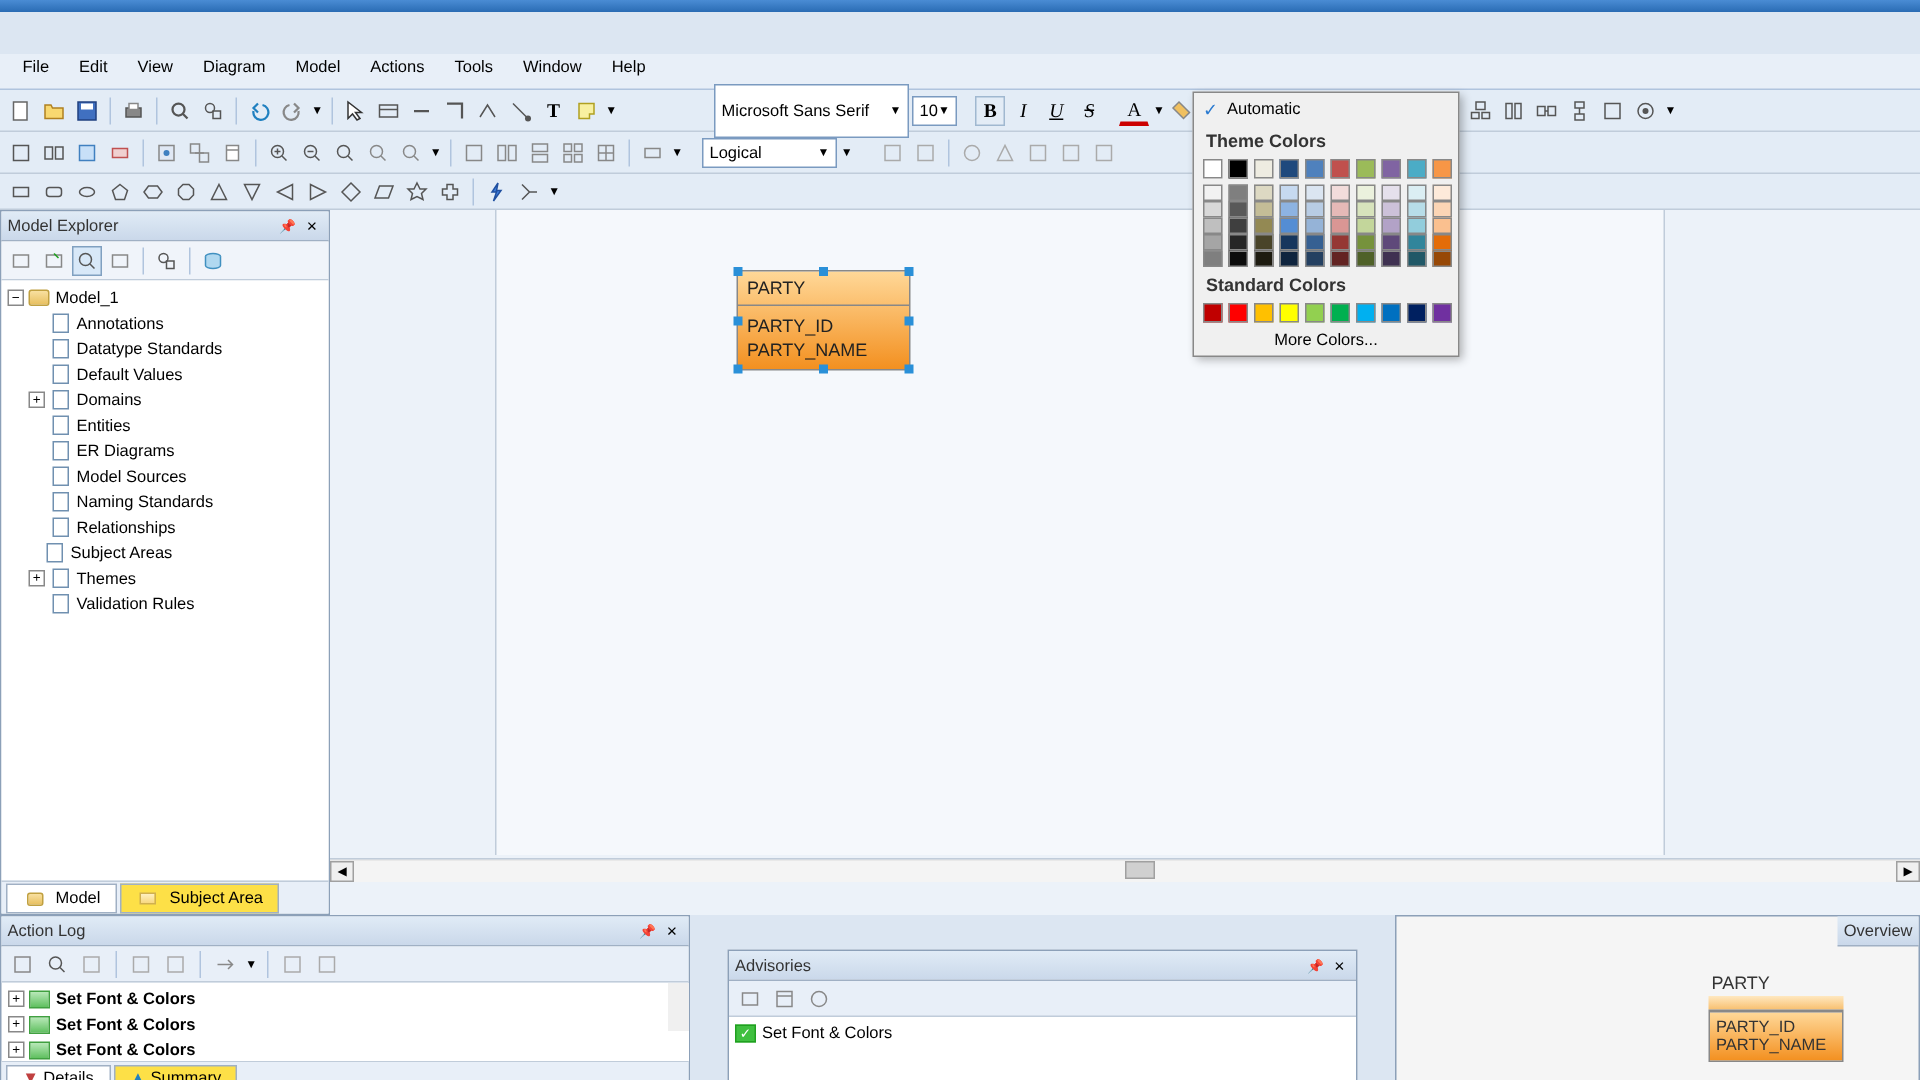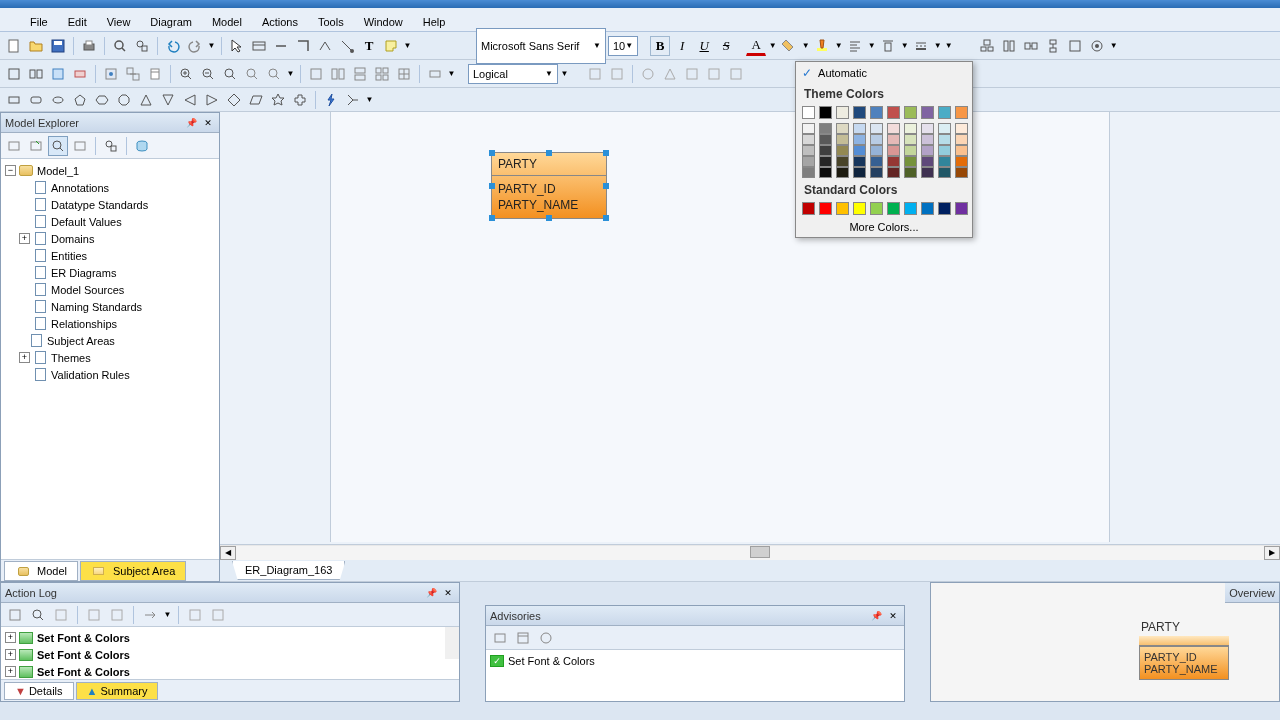--- a/index.html
+++ b/index.html
@@ -1,20 +1,20 @@
 <!DOCTYPE html>
 <html><head>
 <meta charset="utf-8">
 <style>
 * { box-sizing: border-box; margin: 0; padding: 0; font-family: 'Microsoft Sans Serif', Tahoma, sans-serif; font-size: 11px; }
 body { background: #dce6f2; width: 1280px; height: 720px; overflow: hidden; position: relative; }
 
 .titlebar { height: 8px; background: linear-gradient(#4a8cd4, #2a6cb4); }
 
-.menubar { height: 24px; background: #e8eff8; display: flex; align-items: flex-end; padding: 0 20px; border-bottom: 1px solid #b0c4de; }
+.menubar { height: 24px; background: #e8eff8; display: flex; align-items: flex-start; padding: 0 5px; border-bottom: 1px solid #b0c4de; margin-top: 28px; }
 .menubar .menu-item { padding: 3px 10px; cursor: default; }
 
 .toolbar-row { height: 28px; background: #e3ecf6; display: flex; align-items: center; padding: 0 4px; border-bottom: 1px solid #c0ccda; gap: 2px; }
 .tool-btn { width: 20px; height: 20px; border: 1px solid transparent; display: flex; align-items: center; justify-content: center; cursor: default; }
 .tool-sep { width: 1px; height: 18px; background: #b0c4de; margin: 0 3px; }
 .dropdown-arrow { width: 9px; display: flex; align-items: center; justify-content: center; font-size: 8px; }
 .font-select { height: 36px; border: 1px solid #7a9ac0; background: white; padding: 0 4px; display: flex; align-items: center; min-width: 130px; justify-content: space-between; }
 .size-select { height: 20px; border: 1px solid #7a9ac0; background: white; padding: 0 4px; display: flex; align-items: center; min-width: 30px; justify-content: space-between; }
 .logical-select { height: 20px; border: 1px solid #7a9ac0; background: white; padding: 0 4px; display: flex; align-items: center; min-width: 90px; justify-content: space-between; }
 
@@ -727,25 +727,20 @@
         <div class="sel-handle" style="right:-3px;bottom:-3px;"></div>
       </div>
     </div>
     <div style="position:absolute;left:0;right:0;bottom:22px;">
       <div class="h-scrollbar">
         <div class="arrow">◀</div>
         <div class="track">
             <div class="thumb"></div>
           </div>
         <div class="arrow">▶</div>
-      </div>
-    </div>
-    <div style="position:absolute;left:0;right:0;bottom:0;">
-      <div class="diagram-tabs">
-        <div class="diagram-tab">ER_Diagram_163</div>
       </div>
     </div>
   </div>
 </div>
 
 <div class="color-popup">
   <div class="color-auto">
     <span class="check">✓</span>
     <span>Automatic</span>
   </div>

